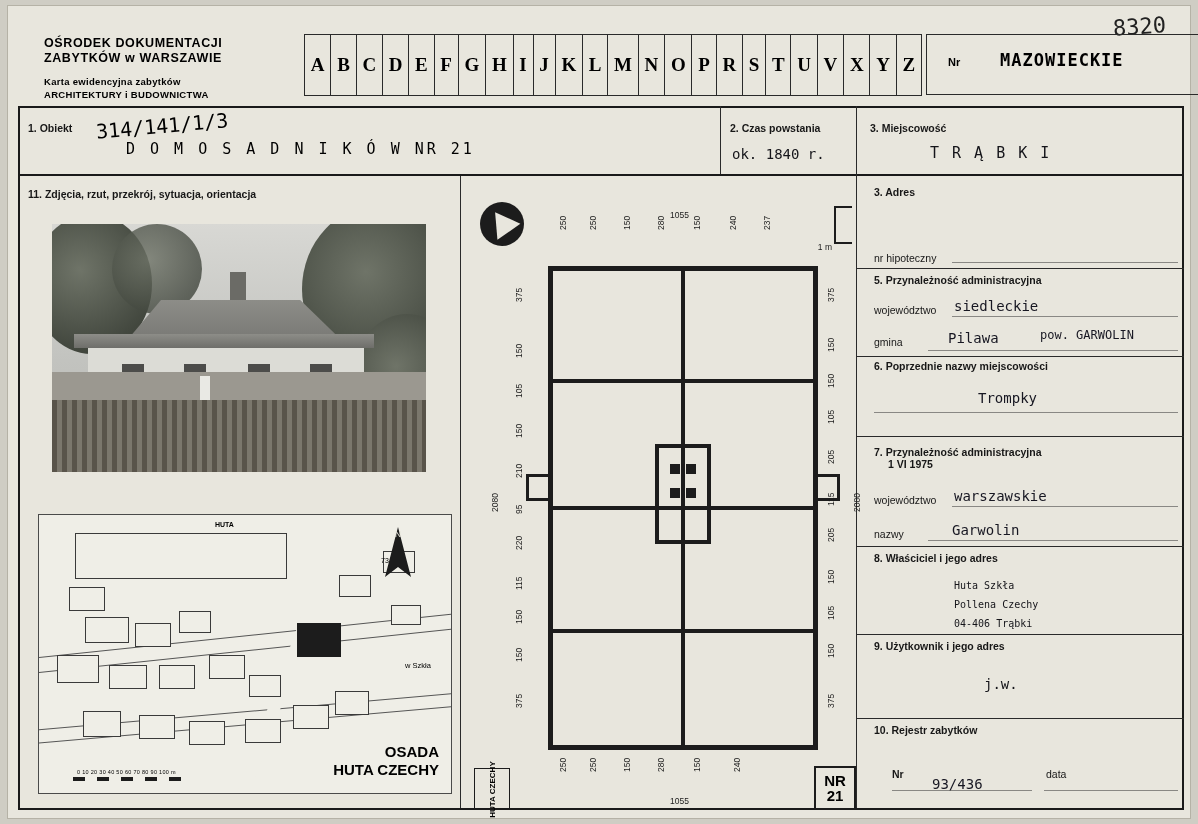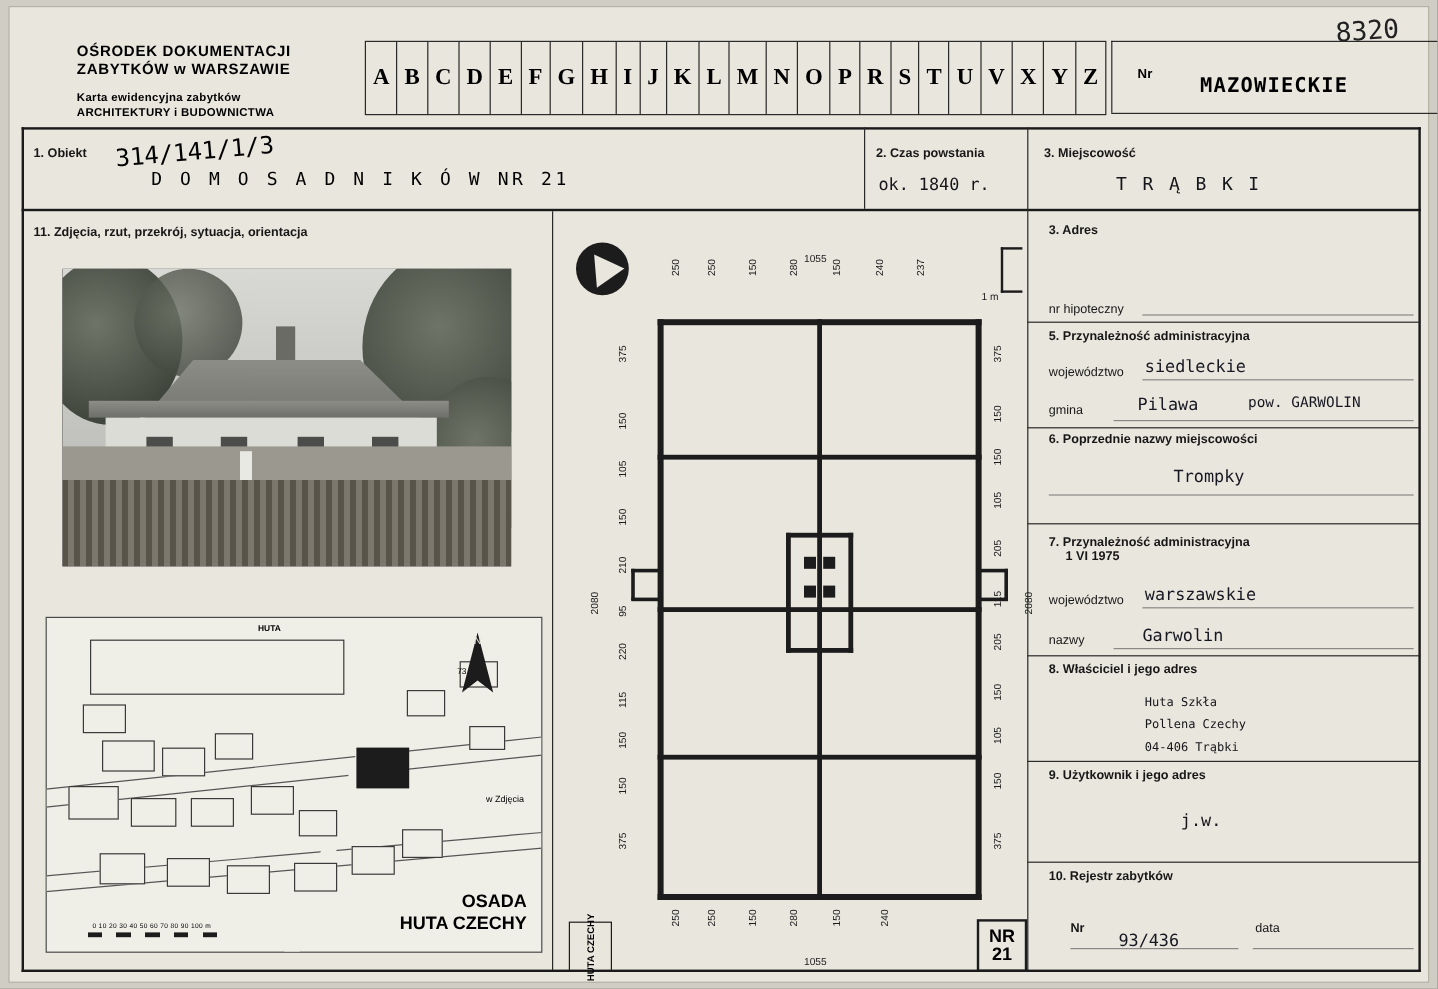--- a/index.html
+++ b/index.html
@@ -18,39 +18,39 @@
   .hand{font-family:"DejaVu Sans Mono", monospace;color:#15151a;}
   .hw{font-family:"DejaVu Sans Mono", monospace;color:#171722;}
   .lbl{font-size:10.5px;font-weight:bold;color:#171717;}
   .lblreg{font-size:10.5px;color:#171717;}
   .line{position:absolute;background:#2a2a2a;}
   .hl{height:1px;}
   .vl{width:1px;}
   .thick{background:#1a1a1a;}
 
   
-  .org{position:absolute;left:56px;top:30px;}
+  .org{position:absolute;left:36px;top:30px;}
   .org .t1{font-size:12.5px;font-weight:bold;letter-spacing:.6px;line-height:15px;}
   .org .t2{font-size:9.5px;font-weight:bold;letter-spacing:.3px;line-height:13px;margin-top:9px;}
 
   
   .alpha{
     position:absolute;left:296px;top:28px;width:616px;height:60px;
     border:1px solid #2a2a2a;display:flex;align-items:center;
   }
   .alpha .cell{
     flex:1 1 auto;text-align:center;font-family:"Liberation Serif", serif;
     font-size:19px;font-weight:bold;border-right:1px solid #2a2a2a;height:100%;
     display:flex;align-items:center;justify-content:center;
   }
   .alpha .cell:last-child{border-right:none;}
 
   .nrbox{position:absolute;left:926px;top:28px;width:546px;height:60px;}
   .nrbox .nr{position:absolute;left:14px;top:22px;font-size:11px;font-weight:bold;}
-  .nrbox .voiv{position:absolute;left:66px;top:16px;font-family:"DejaVu Sans Mono", monospace;font-size:17px;font-weight:bold;letter-spacing:1px;margin-top:12px;}
+  .nrbox .voiv{position:absolute;left:66px;top:16px;font-family:"DejaVu Sans Mono", monospace;font-size:17px;font-weight:bold;letter-spacing:1px;}
 
   .topnum{position:absolute;right:24px;top:8px;font-family:"DejaVu Sans Mono", monospace;font-size:22px;color:#222;transform:rotate(-4deg);}
 
   
   .fld{position:absolute;}
   .obj-val{position:absolute;left:118px;top:134px;font-family:"DejaVu Sans Mono", monospace;font-size:15px;letter-spacing:3px;}
   .obj-scrib{position:absolute;left:88px;top:108px;font-family:"DejaVu Sans Mono", monospace;font-size:20px;transform:rotate(-5deg);}
 
   
   .rfield{position:absolute;left:866px;}
@@ -206,21 +206,21 @@
       <div class="bld" style="left:206px;top:204px;width:34px;height:22px;"></div>
       <div class="bld" style="left:254px;top:190px;width:34px;height:22px;"></div>
       <div class="bld" style="left:296px;top:176px;width:32px;height:22px;"></div>
       <div class="bld" style="left:300px;top:60px;width:30px;height:20px;"></div>
       <div class="bld" style="left:344px;top:36px;width:30px;height:20px;"></div>
       <div class="bld" style="left:352px;top:90px;width:28px;height:18px;"></div>
 
       <div style="position:absolute;left:258px;top:108px;width:44px;height:34px;background:#1c1c1c;"></div>
 
       <div style="position:absolute;left:176px;top:6px;font-size:7px;font-weight:bold;">HUTA</div>
-      <div style="position:absolute;left:366px;top:146px;font-size:7.5px;">w Zdjęcia</div>
+      <div style="position:absolute;left:366px;top:146px;font-size:7.5px;">w Szkła</div>
       <div style="position:absolute;left:342px;top:42px;font-size:7px;">73</div>
 
       <svg class="northarrow" viewBox="0 0 54 60">
         <polygon points="27,2 40,52 27,42 14,52" fill="#1c1c1c"></polygon>
         <text x="27" y="12" font-size="9" fill="#e8e6dd" text-anchor="middle" font-family="Liberation Sans">N</text>
       </svg>
 
       <div style="position:absolute;left:38px;bottom:18px;font-size:5.5px;letter-spacing:.3px;">0  10  20  30  40  50  60  70  80  90 100 m</div>
       <div style="position:absolute;left:34px;bottom:12px;width:120px;height:4px;background:repeating-linear-gradient(90deg,#1c1c1c 0 12px,#efeee7 12px 24px);"></div>
 

